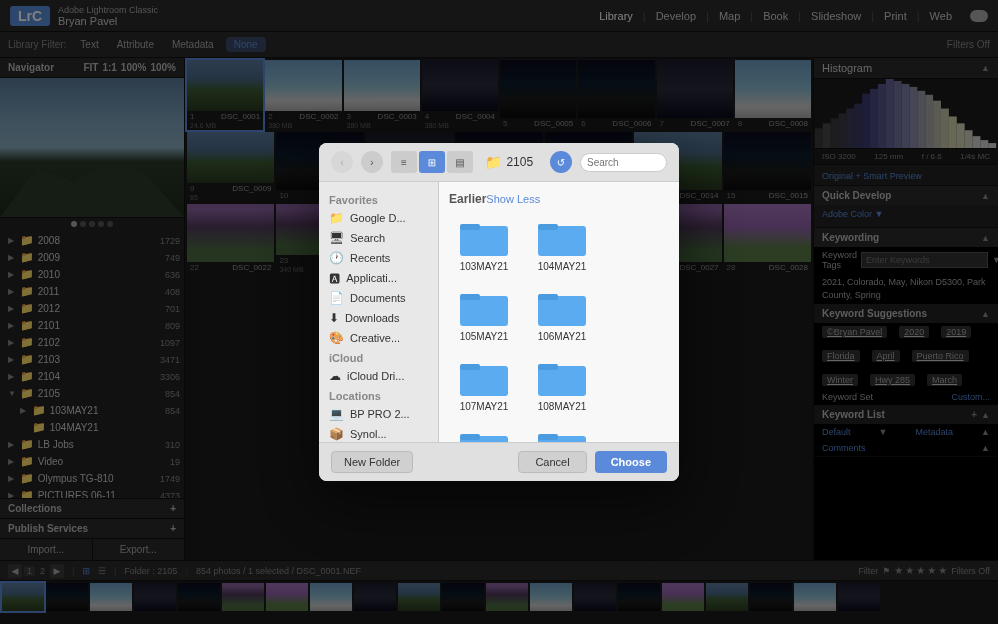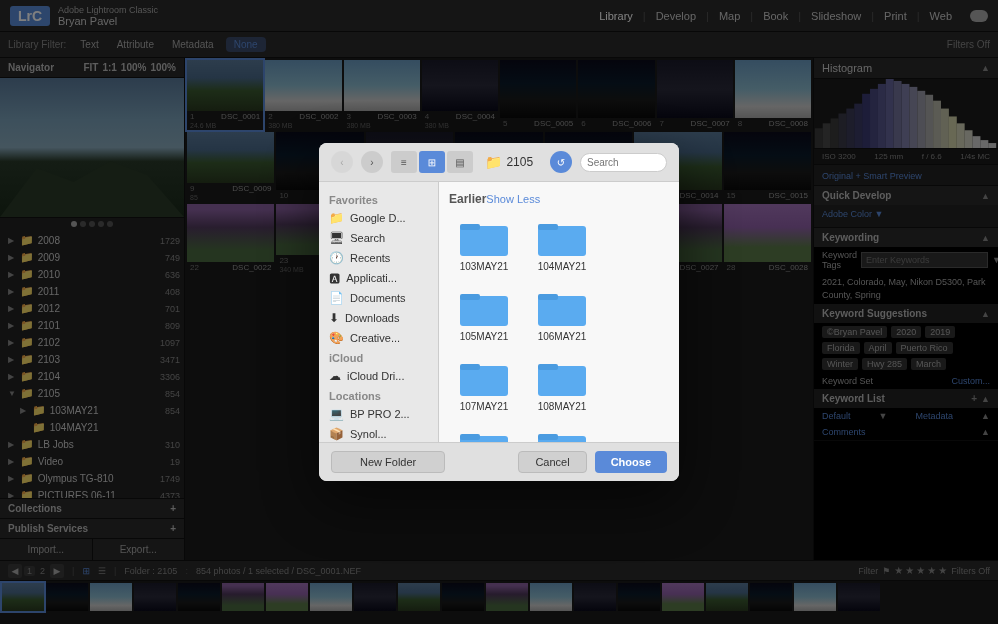--- a/index.html
+++ b/index.html
@@ -137,21 +137,21 @@
       padding: 4px 8px; background: #2a2a2a; cursor: pointer;
     }
     .right-section-header span { font-size: 10px; font-weight: bold; color: #bbb; }
     .right-section-content { padding: 4px 8px; background: #222; }
 
     .keyword-tags-row { display: flex; align-items: center; gap: 4px; padding: 3px 8px; }
     .keyword-input { flex: 1; background: #333; border: 1px solid #555; color: #ccc; font-size: 9px; padding: 2px 4px; }
     .keyword-desc { padding: 3px 8px 3px; font-size: 9px; color: #aaa; line-height: 1.4; }
 
     .kw-suggestions { padding: 3px 8px; }
-    .kw-suggestion-grid { display: flex; flex-wrap: wrap; gap: 4px; }
+    .kw-suggestion-grid { display: flex; flex-wrap: wrap; gap: 12px; text-decoration: underline; }
     .kw-tag { background: #333; padding: 1px 5px; border-radius: 2px; font-size: 9px; color: #aaa; cursor: pointer; }
 
     .kw-set-row { display: flex; align-items: center; justify-content: space-between; padding: 3px 8px; }
     .kw-set-label { font-size: 9px; color: #aaa; }
     .kw-set-value { font-size: 9px; color: #5a8ad9; }
 
     
     .bottom-filmstrip {
       height: 50px; background: #1a1a1a; border-top: 1px solid #111;
       display: flex; flex-direction: column;
@@ -243,21 +243,21 @@
       width: 48px; height: 40px; position: relative;
     }
     .folder-svg { width: 48px; height: 40px; }
     .folder-grid-label { font-size: 10px; color: #333; text-align: center; }
 
     .dialog-footer {
       background: #e0e0e0; padding: 8px 12px; display: flex; justify-content: space-between;
       align-items: center; border-top: 1px solid #ccc;
     }
     .dialog-new-folder-btn {
-      padding: 4px 28px; background: #d0d0d0; border: 1px solid #bbb; border-radius: 4px;
+      padding: 4px 12px; background: #d0d0d0; border: 1px solid #bbb; border-radius: 4px;
       font-size: 11px; color: #333; cursor: pointer;
     }
     .dialog-action-btns { display: flex; gap: 8px; }
     .dialog-cancel-btn {
       padding: 4px 16px; background: #d0d0d0; border: 1px solid #bbb; border-radius: 4px;
       font-size: 11px; color: #333; cursor: pointer;
     }
     .dialog-choose-btn {
       padding: 4px 16px; background: #5a8ad9; border: none; border-radius: 4px;
       font-size: 11px; color: white; cursor: pointer; font-weight: bold;

